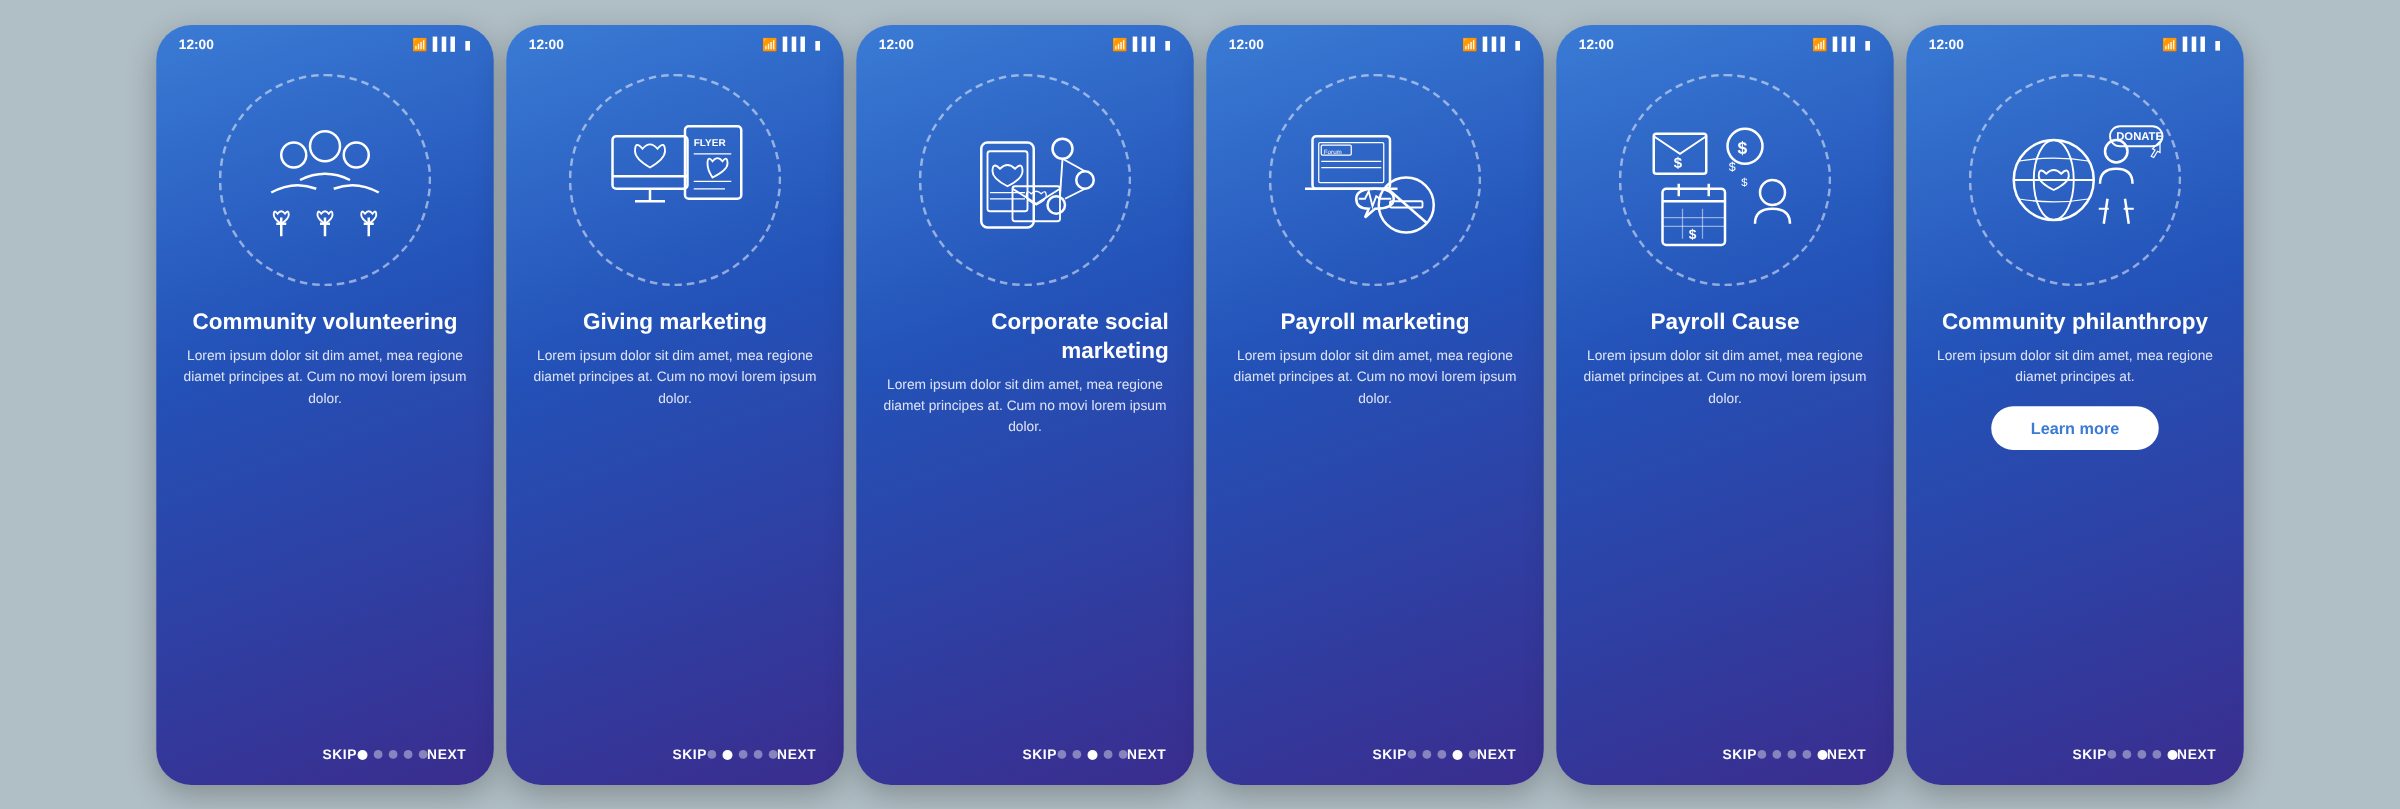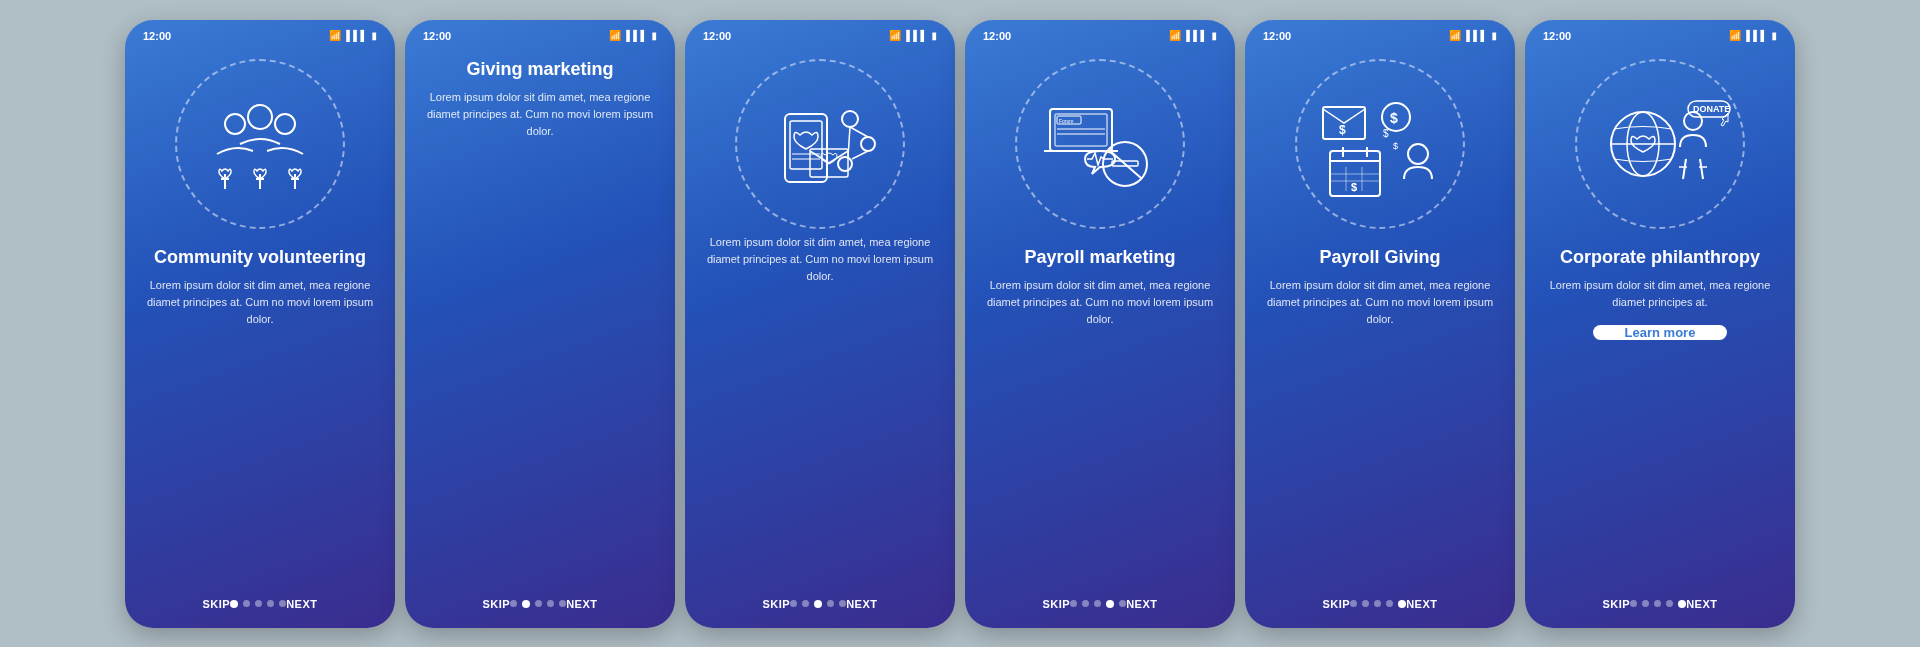--- a/index.html
+++ b/index.html
@@ -96,32 +96,32 @@
       line-height: 1.55;
       flex-shrink: 0;
     }
     
     .learn-more-btn {
       display: block;
       background: white;
       color: #3a7bd5;
       border: none;
       border-radius: 22px;
-      padding: 0 32px;
+      padding: 10px 32px;
       font-size: 13px;
       font-weight: 600;
       cursor: pointer;
       margin: 14px auto 0;
       text-align: left;
     }
     
     .bottom-nav {
       width: 100%;
       display: flex;
-      justify-content: center;
+      justify-content: flex-end;
       align-items: center;
       padding: 0 22px 18px;
       margin-top: auto;
     }
     .nav-skip, .nav-next {
       color: white;
       font-size: 11px;
       font-weight: 600;
       letter-spacing: 0.5px;
       cursor: pointer;
@@ -200,20 +200,40 @@
 
   <div class="phone-screen">
     <div class="status-bar">
       <span class="status-time">12:00</span>
       <div class="status-icons">
         <span>📶</span>
         <span>▌▌▌</span>
         <span>▮</span>
       </div>
     </div>
+    <div class="icon-area">
+      <div class="dashed-circle"></div>
+      <svg width="140" height="130" viewBox="0 0 140 130" fill="none" xmlns="http://www.w3.org/2000/svg">
+
+        <rect x="20" y="30" width="60" height="42" rx="3" stroke="white" stroke-width="2" fill="none"></rect>
+        <line x1="20" y1="62" x2="80" y2="62" stroke="white" stroke-width="2"></line>
+        <line x1="50" y1="72" x2="50" y2="82" stroke="white" stroke-width="2"></line>
+        <line x1="38" y1="82" x2="62" y2="82" stroke="white" stroke-width="2"></line>
+
+        <path d="M44 40 Q50 33 56 40 Q62 33 62 42 Q62 48 50 55 Q38 48 38 42 Q38 33 44 40Z" stroke="white" stroke-width="1.5" fill="none"></path>
+
+        <rect x="78" y="22" width="45" height="58" rx="3" stroke="white" stroke-width="2" fill="none"></rect>
+        <text x="85" y="38" fill="white" font-size="8" font-weight="bold">FLYER</text>
+        <line x1="85" y1="44" x2="115" y2="44" stroke="white" stroke-width="1"></line>
+
+        <path d="M100 50 Q104 45 108 50 Q112 45 112 52 Q112 57 100 63 Q96 57 96 52 Q96 45 100 50Z" stroke="white" stroke-width="1.5" fill="none"></path>
+        <line x1="85" y1="66" x2="115" y2="66" stroke="white" stroke-width="1"></line>
+        <line x1="85" y1="72" x2="110" y2="72" stroke="white" stroke-width="1"></line>
+      </svg>
+    </div>
     <div class="screen-title">Giving marketing</div>
     <div class="screen-body">Lorem ipsum dolor sit dim amet, mea regione diamet principes at. Cum no movi lorem ipsum dolor.</div>
     <div class="bottom-nav">
       <span class="nav-skip">SKIP</span>
       <div class="dots">
         <div class="dot"></div>
         <div class="dot active"></div>
         <div class="dot"></div>
         <div class="dot"></div>
         <div class="dot"></div>
@@ -249,20 +269,21 @@
         <line x1="100" y1="48" x2="118" y2="58" stroke="white" stroke-width="1.5"></line>
         <line x1="118" y1="72" x2="102" y2="80" stroke="white" stroke-width="1.5"></line>
         <line x1="100" y1="48" x2="98" y2="78" stroke="white" stroke-width="1.5"></line>
 
         <rect x="60" y="70" width="38" height="28" rx="2" stroke="white" stroke-width="1.5" fill="none"></rect>
         <path d="M60 72 L79 84 L98 72" stroke="white" stroke-width="1.5" fill="none"></path>
 
         <path d="M75 76 Q79 72 83 76 Q87 72 87 78 Q87 81 79 85 Q71 81 71 78 Q71 72 75 76Z" stroke="white" stroke-width="1" fill="none"></path>
       </svg>
     </div>
+    <div class="screen-title">Corporate social marketing</div>
     <div class="screen-body">Lorem ipsum dolor sit dim amet, mea regione diamet principes at. Cum no movi lorem ipsum dolor.</div>
     <div class="bottom-nav">
       <span class="nav-skip">SKIP</span>
       <div class="dots">
         <div class="dot"></div>
         <div class="dot"></div>
         <div class="dot active"></div>
         <div class="dot"></div>
         <div class="dot"></div>
       </div>
@@ -349,21 +370,21 @@
         <line x1="54" y1="88" x2="54" y2="112" stroke="white" stroke-width="1" opacity="0.5"></line>
         <line x1="22" y1="95" x2="72" y2="95" stroke="white" stroke-width="1" opacity="0.5"></line>
         <line x1="22" y1="102" x2="72" y2="102" stroke="white" stroke-width="1" opacity="0.5"></line>
 
         <text x="43" y="112" fill="white" font-size="11" font-weight="bold">$</text>
 
         <text x="75" y="58" fill="white" font-size="10">$</text>
         <text x="85" y="70" fill="white" font-size="9">$</text>
       </svg>
     </div>
-    <div class="screen-title">Payroll Giving</div>
+    <div class="screen-title">Payroll Cause</div>
     <div class="screen-body">Lorem ipsum dolor sit dim amet, mea regione diamet principes at. Cum no movi lorem ipsum dolor.</div>
     <div class="bottom-nav">
       <span class="nav-skip">SKIP</span>
       <div class="dots">
         <div class="dot"></div>
         <div class="dot"></div>
         <div class="dot"></div>
         <div class="dot"></div>
         <div class="dot active"></div>
       </div>
@@ -400,21 +421,21 @@
         <line x1="112" y1="80" x2="115" y2="100" stroke="white" stroke-width="2"></line>
         <line x1="91" y1="88" x2="99" y2="88" stroke="white" stroke-width="1.5"></line>
         <line x1="111" y1="88" x2="119" y2="88" stroke="white" stroke-width="1.5"></line>
 
         <rect x="100" y="22" width="42" height="16" rx="8" stroke="white" stroke-width="1.5" fill="none"></rect>
         <text x="105" y="33" fill="white" font-size="9" font-weight="bold">DONATE</text>
 
         <path d="M140 34 L134 40 L136 41 L133 46 L135 47 L138 42 L140 43Z" stroke="white" stroke-width="1" fill="none"></path>
       </svg>
     </div>
-    <div class="screen-title">Corporate philanthropy</div>
+    <div class="screen-title">Community philanthropy</div>
     <div class="screen-body">Lorem ipsum dolor sit dim amet, mea regione diamet principes at.</div>
     <button class="learn-more-btn">Learn more</button>
     <div class="bottom-nav">
       <span class="nav-skip">SKIP</span>
       <div class="dots">
         <div class="dot"></div>
         <div class="dot"></div>
         <div class="dot"></div>
         <div class="dot"></div>
         <div class="dot active"></div>

